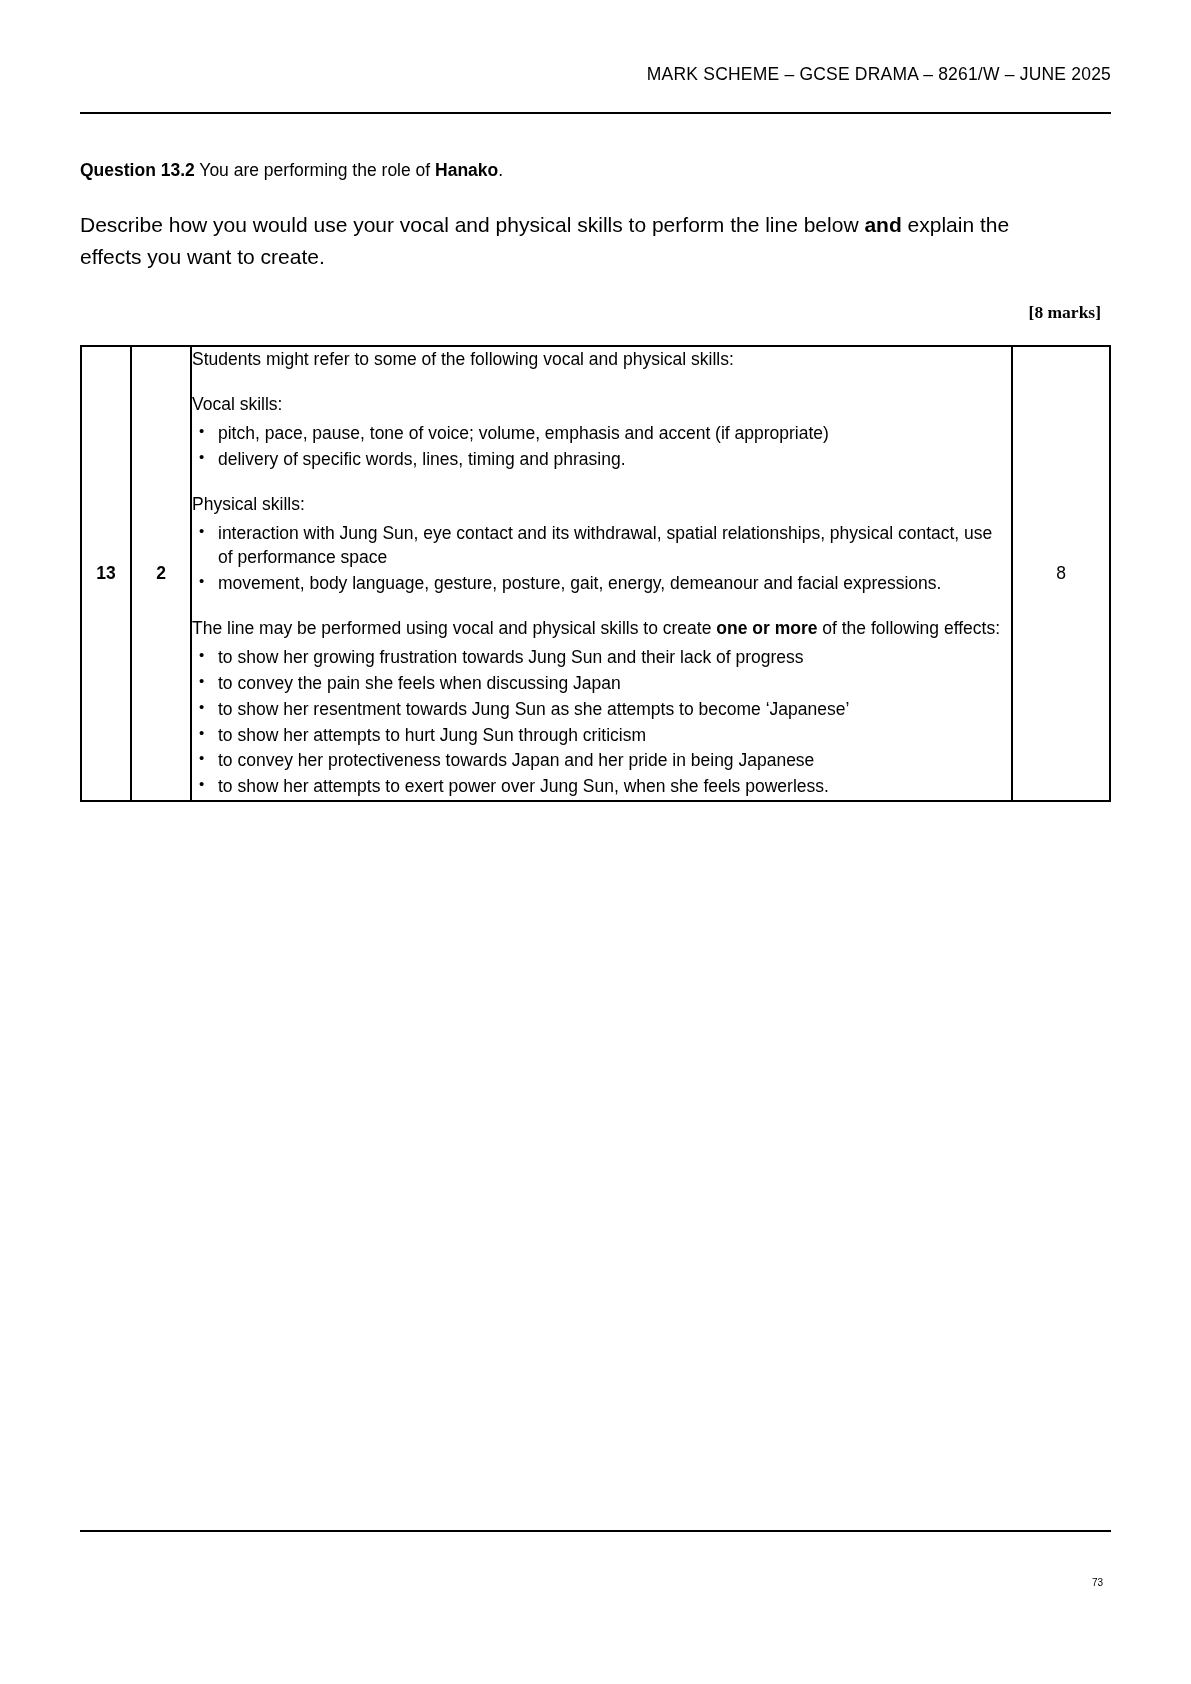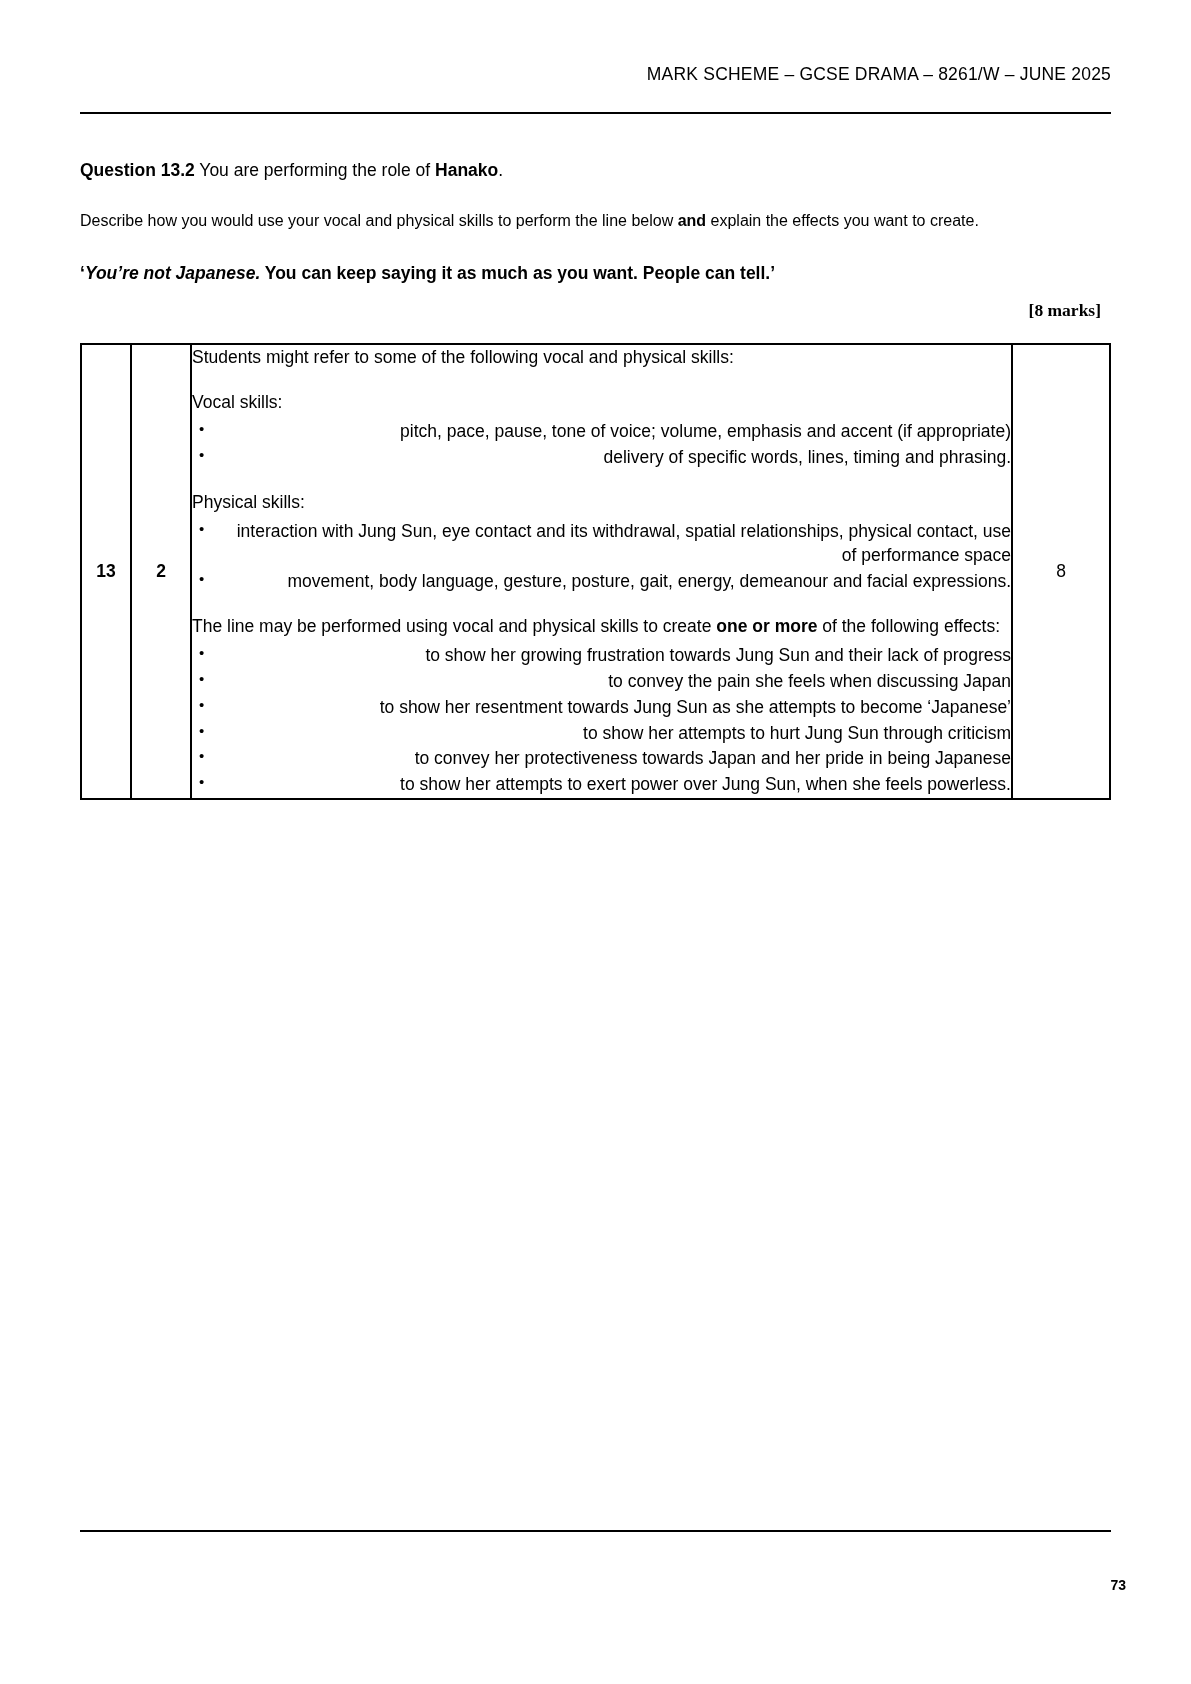--- a/index.html
+++ b/index.html
@@ -41,40 +41,39 @@
   .running-head {
     position: absolute;
     right: 80px;
     top: 64px;
     font-size: 17.5px;
     letter-spacing: 0.2px;
     white-space: nowrap;
   }
   .page-number {
     position: absolute;
-    right: 65px;
+    right: 88px;
     top: 1577px;
-    font-size: 14px;
-    font-weight: bold;
+    font-size: 10px;
   }
   .content {
     position: absolute;
     left: 80px;
     right: 80px;
     top: 158px;
   }
   .q-line {
     font-size: 17.5px;
     line-height: 1.45;
     margin: 0 0 26px 0;
   }
   .q-line .label { font-weight: bold; }
   .q-line .role { font-weight: bold; }
   .instruction {
-    font-size: 16px;
+    font-size: 21px;
     line-height: 1.5;
     margin: 12px 0 30px 0;
     max-width: 935px;
   }
   .instruction b { font-weight: bold; }
   .quote {
     font-size: 17.5px;
     font-weight: bold;
     margin: 0 0 4px 0;
   }
@@ -105,21 +104,20 @@
     padding: 16px 18px 18px 18px;
     font-size: 17.5px;
     line-height: 1.42;
   }
   .body-para { margin: 0 0 20px 0; }
   .body-para.tight { margin-bottom: 4px; }
   ul.bul {
     list-style: none;
     margin: 0 0 20px 0;
     padding: 0;
-    text-align: right;
   }
   ul.bul.last { margin-bottom: 0; }
   ul.bul li {
     position: relative;
     padding-left: 26px;
     margin: 0 0 1px 0;
     line-height: 1.42;
   }
   ul.bul li:before {
     content: "\2022";
@@ -143,23 +141,20 @@
 
     <p class="q-line">
       <span class="label">Question 13.2</span>
       <span>You are performing the role of </span><span class="role">Hanako</span><span>.</span>
     </p>
 
     <p class="instruction">
       <span>Describe how you would use your vocal and physical skills to perform the line below </span><b>and</b><span> explain the effects you want to create.</span>
     </p>
 
-    <p class="quote">
-      <span>‘</span><span class="ital">You’re not Japanese.</span><span>  You can keep saying it as much as you want.  People can tell.’</span>
-    </p>
 
     <div class="marks">[8 marks]</div>
 
     <table class="ms">
       <tbody>
           <tr>
         <td class="col-q">13</td>
         <td class="col-part">2</td>
         <td class="col-body">
 

